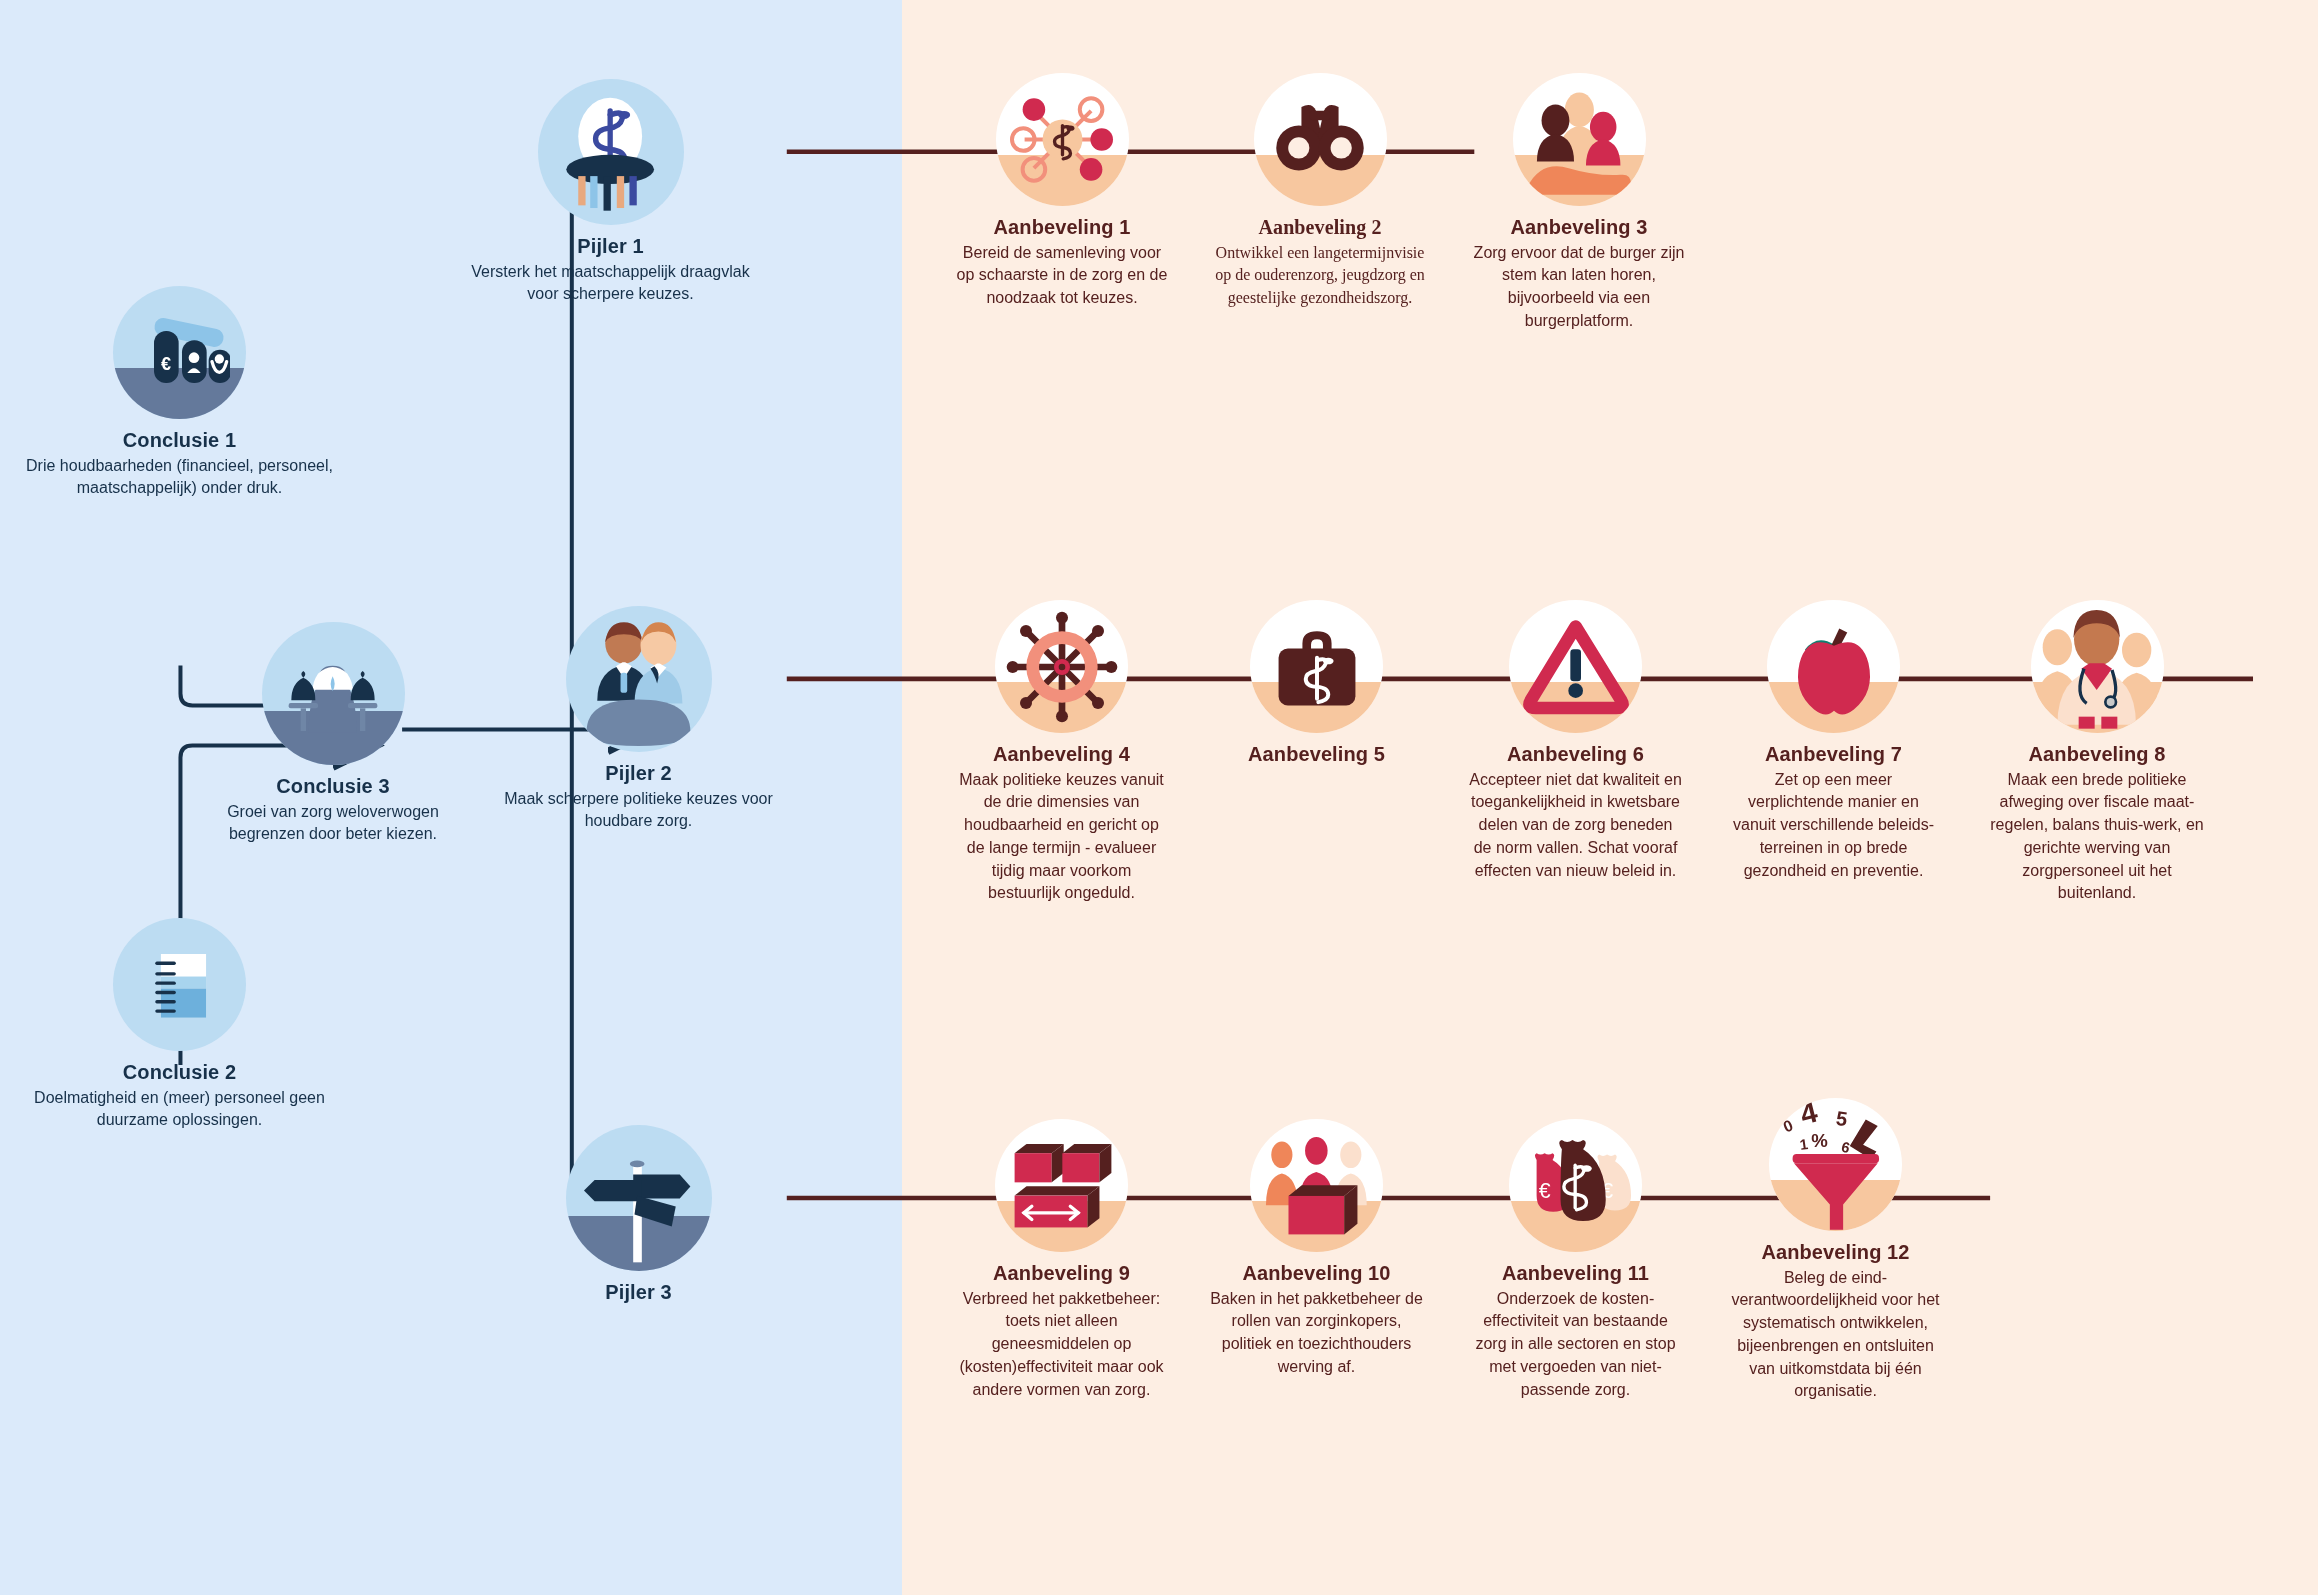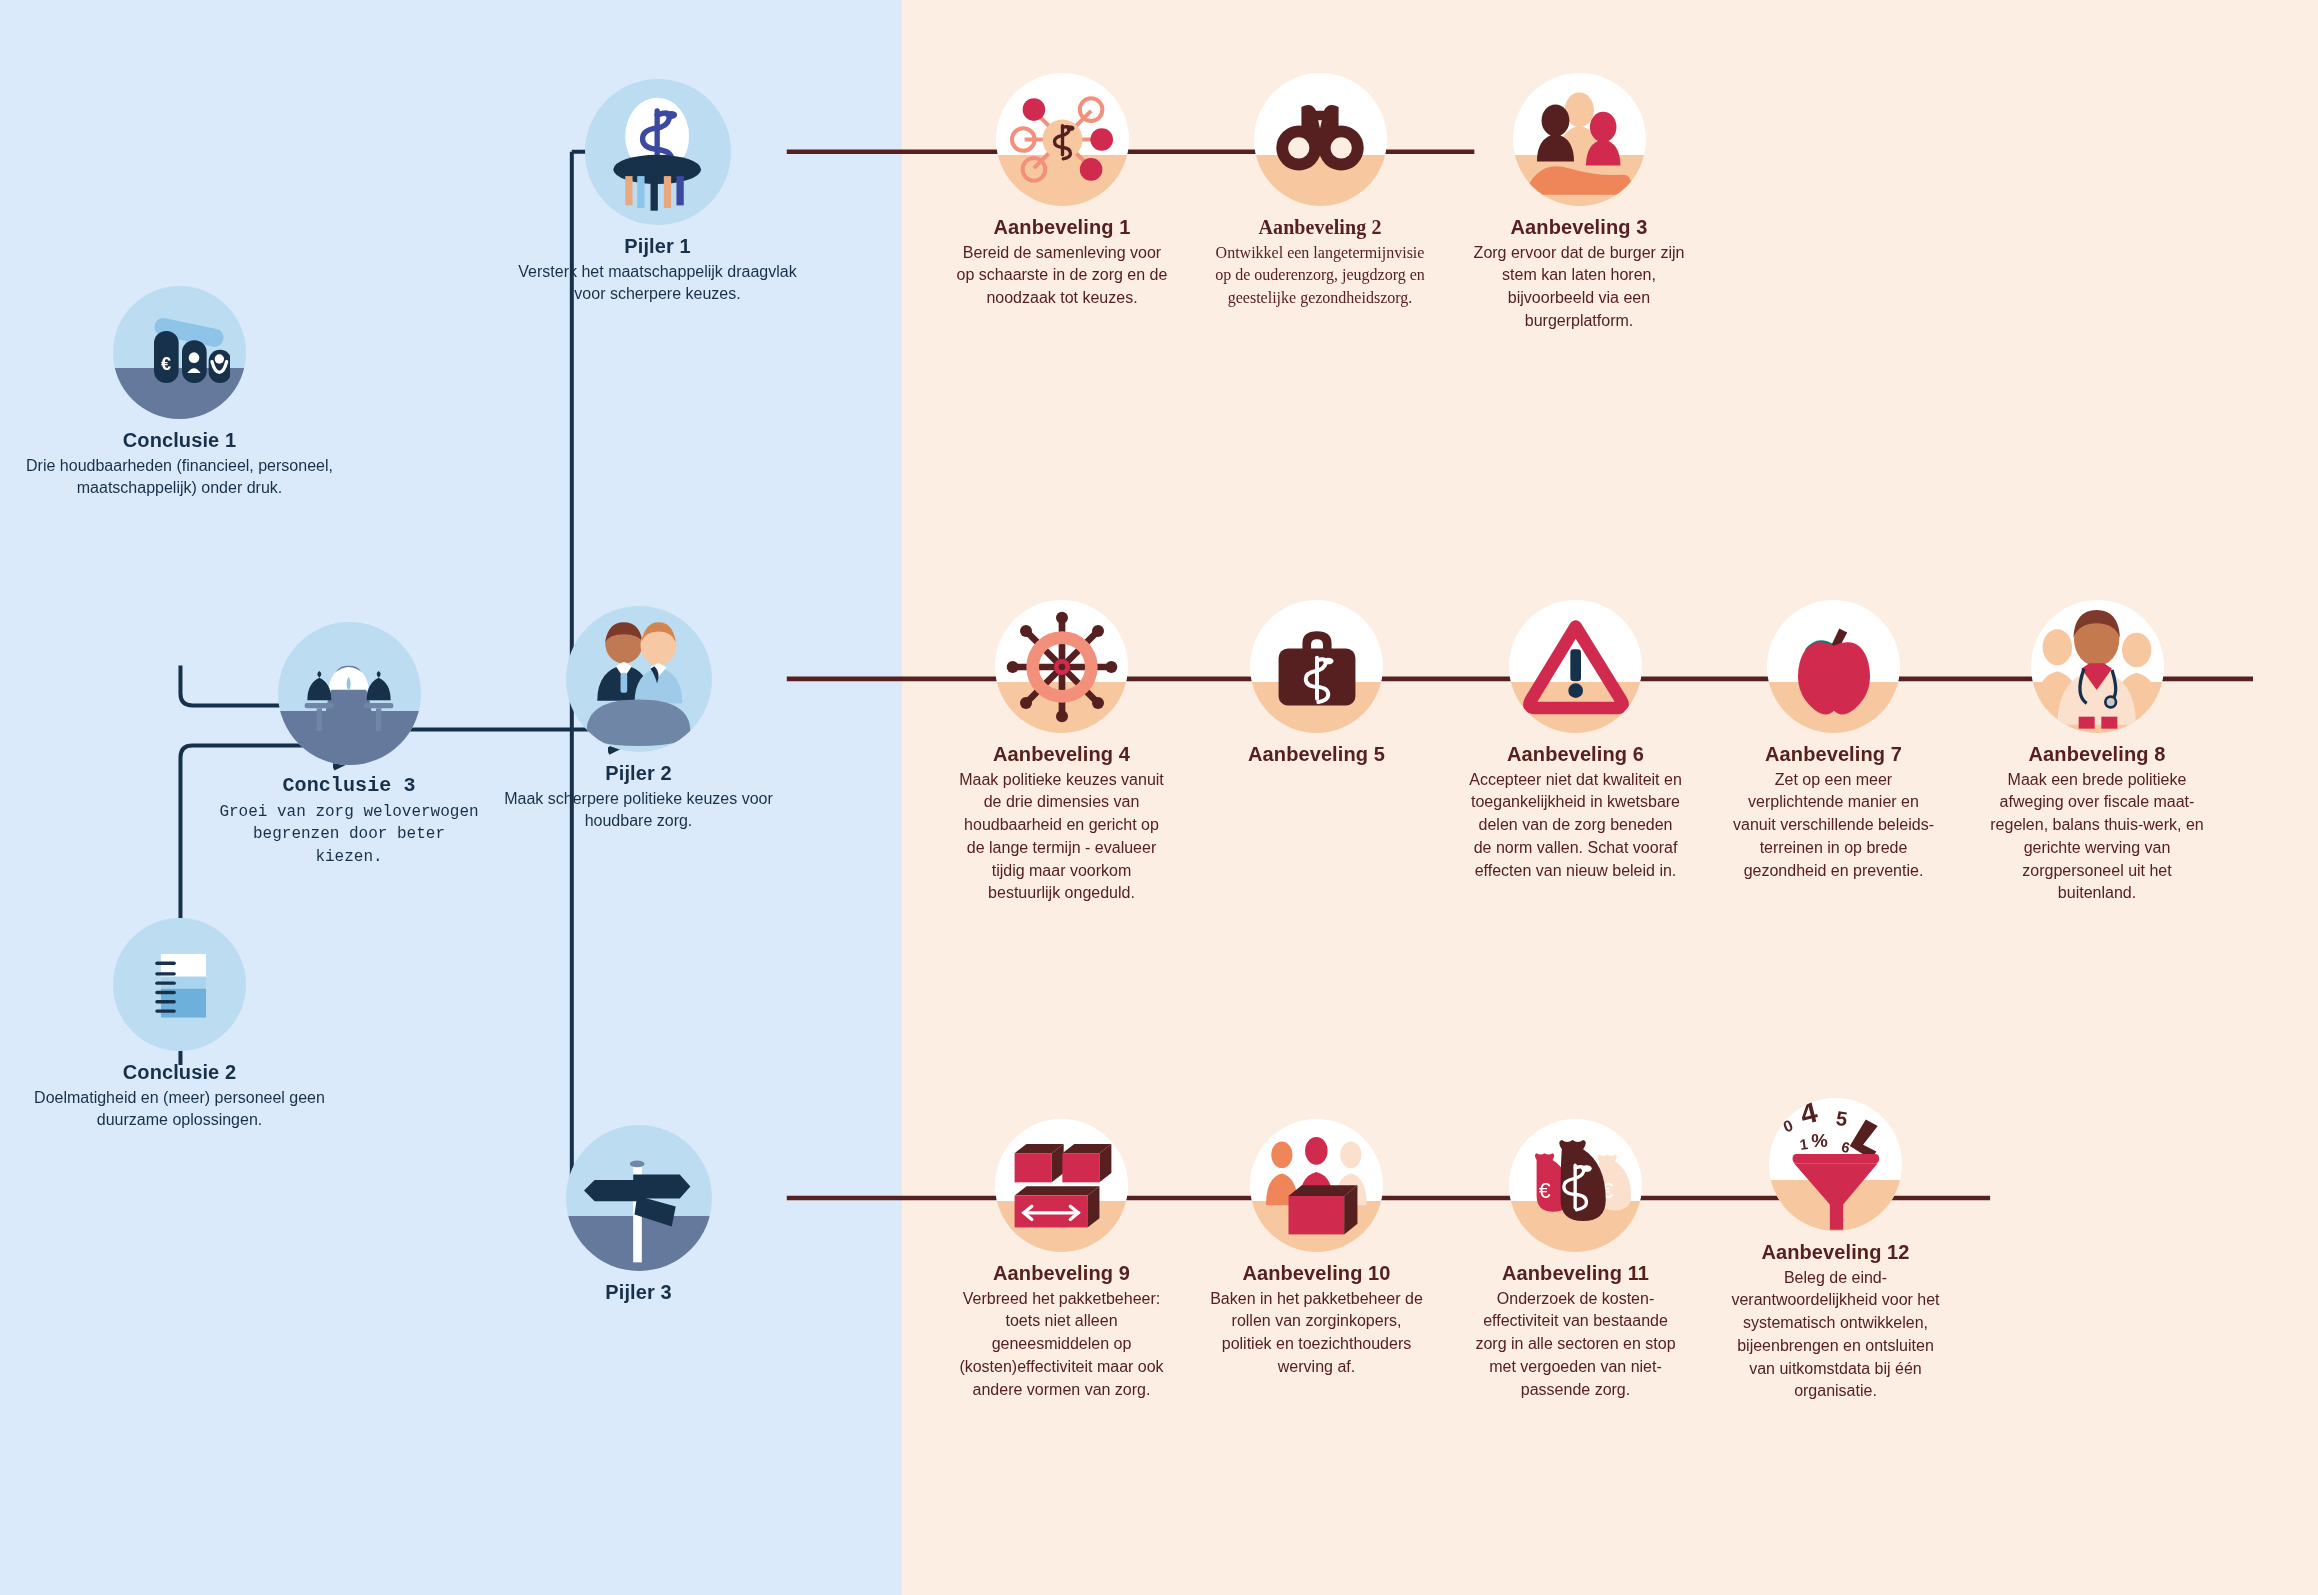--- a/index.html
+++ b/index.html
@@ -129,21 +129,21 @@
         </g>
       </svg>
     </div>
   </div>
   <div class="caption">
     <div class="ttl">Conclusie 2</div>
     <div class="desc">Doelmatigheid en (meer) personeel geen duurzame oplossingen.</div>
   </div>
 </div>
 
-<div class="node blue" id="conclusie-3" style="left:216px; top:622px; width:266px;font-family:Liberation Mono, monospace;">
+<div class="node blue" id="conclusie-3" style="left:200px; top:622px; width:266px;">
   <div class="circle c-blue half" style="width:143px;height:143px;">
     <div class="iconwrap">
       <svg width="110" height="110" viewBox="0 0 165 165">
         <path d="M46,140 q0,-52 16,-74 q-4,-26 20,-26 q24,0 20,26 q16,22 16,74 z" fill="#64799b"></path>
         <path d="M60,52 q22,-20 44,0 q8,12 8,24 H52 q0,-12 8,-24z" fill="#ffffff"></path>
         <path d="M82,56 q6,12 0,22 q-6,-10 0,-22z" fill="#8dc4e8"></path>
         <rect x="16" y="96" width="44" height="8" rx="3" fill="#6f86a6"></rect>
         <rect x="105" y="96" width="44" height="8" rx="3" fill="#6f86a6"></rect>
         <path d="M20,92 q0,-26 18,-34 q-6,-6 0,-10 q6,4 0,10 q18,8 18,34 z" fill="#17314a"></path>
         <path d="M109,92 q0,-26 18,-34 q-6,-6 0,-10 q6,4 0,10 q18,8 18,34 z" fill="#17314a"></path>
@@ -151,21 +151,21 @@
         <rect x="123" y="104" width="8" height="34" fill="#6f86a6"></rect>
       </svg>
     </div>
   </div>
   <div class="caption">
     <div class="ttl">Conclusie 3</div>
     <div class="desc">Groei van zorg weloverwogen begrenzen door beter kiezen.</div>
   </div>
 </div>
 
-<div class="node blue" id="pijler-1" style="left:511px; top:79px; width:293px;">
+<div class="node blue" id="pijler-1" style="left:464px; top:79px; width:293px;">
   <div class="circle c-blue" style="width:146px;height:146px;">
     <div class="iconwrap">
       <svg width="123" height="123" viewBox="0 0 185 185">
         <ellipse cx="92" cy="68" rx="48" ry="58" fill="#ffffff"></ellipse>
         <g stroke="#3b4aa0" stroke-width="8" fill="none" stroke-linecap="round">
           <line x1="92" y1="30" x2="92" y2="112"></line>
           <path d="M92,36 q22,-8 18,6 q-3,12 -20,14 q-20,3 -20,16 q0,14 22,16 q22,2 22,16 q0,12 -20,14"></path>
         </g>
         <ellipse cx="113" cy="36" rx="9" ry="6" fill="#3b4aa0"></ellipse>
         <ellipse cx="92" cy="118" rx="66" ry="22" fill="#17314a"></ellipse>

